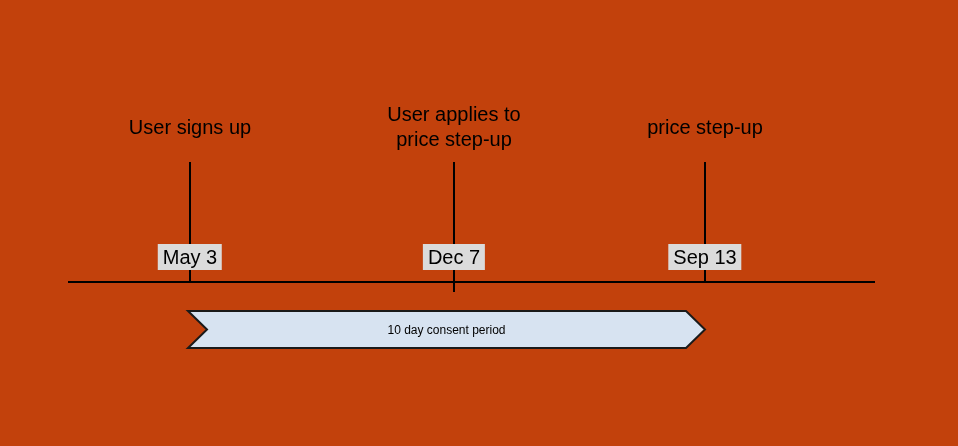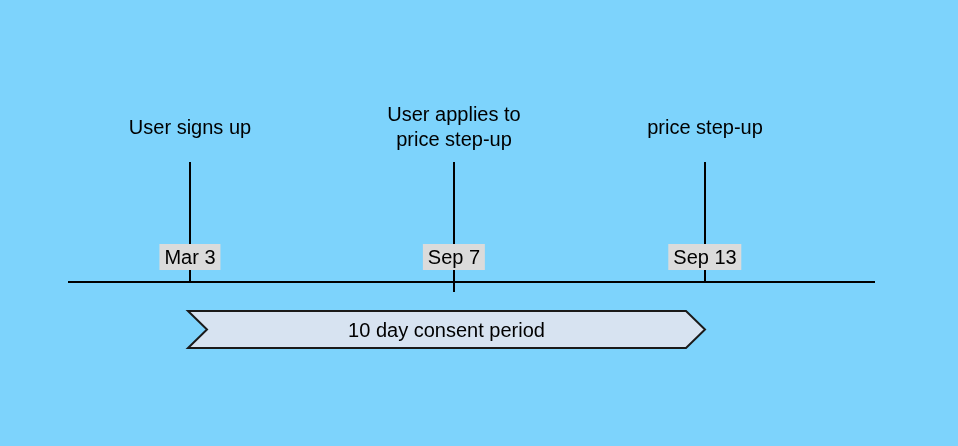--- a/index.html
+++ b/index.html
@@ -6,21 +6,21 @@
     margin: 0;
     padding: 0;
     background: #ffffff;
     font-family: "Liberation Sans", "DejaVu Sans", sans-serif;
     color: #000000;
   }
   .canvas {
     position: relative;
     width: 958px;
     height: 446px;
-    background: #7dd3fc;
+    background: #c2410c;
     overflow: hidden;
   }
   
   .timeline-line {
     position: absolute;
     left: 68px;
     top: 281px;
     width: 807px;
     height: 2px;
     background: #000000;
@@ -84,47 +84,47 @@
   }
   .banner-label {
     position: absolute;
     left: 188px;
     top: 311px;
     width: 517px;
     height: 38px;
     display: flex;
     align-items: center;
     justify-content: center;
-    font-size: 20px;
+    font-size: 12px;
     color: #000000;
   }
 </style>
 </head>
 <body>
 
 <div class="canvas">
 
   <div class="timeline-line"></div>
 
   <div class="event event-1">
     <div class="event-label">
       <div>User signs up</div>
       <div></div>
     </div>
     <div class="event-stem"></div>
-    <div class="event-date">Mar 3</div>
+    <div class="event-date">May 3</div>
   </div>
 
   <div class="event event-2">
     <div class="event-label">
       <div>User applies to</div>
       <div>price step-up</div>
     </div>
     <div class="event-stem"></div>
-    <div class="event-date">Sep 7</div>
+    <div class="event-date">Dec 7</div>
   </div>
 
   <div class="event event-3">
     <div class="event-label">
       <div>price step-up</div>
     </div>
     <div class="event-stem"></div>
     <div class="event-date">Sep 13</div>
   </div>
 

